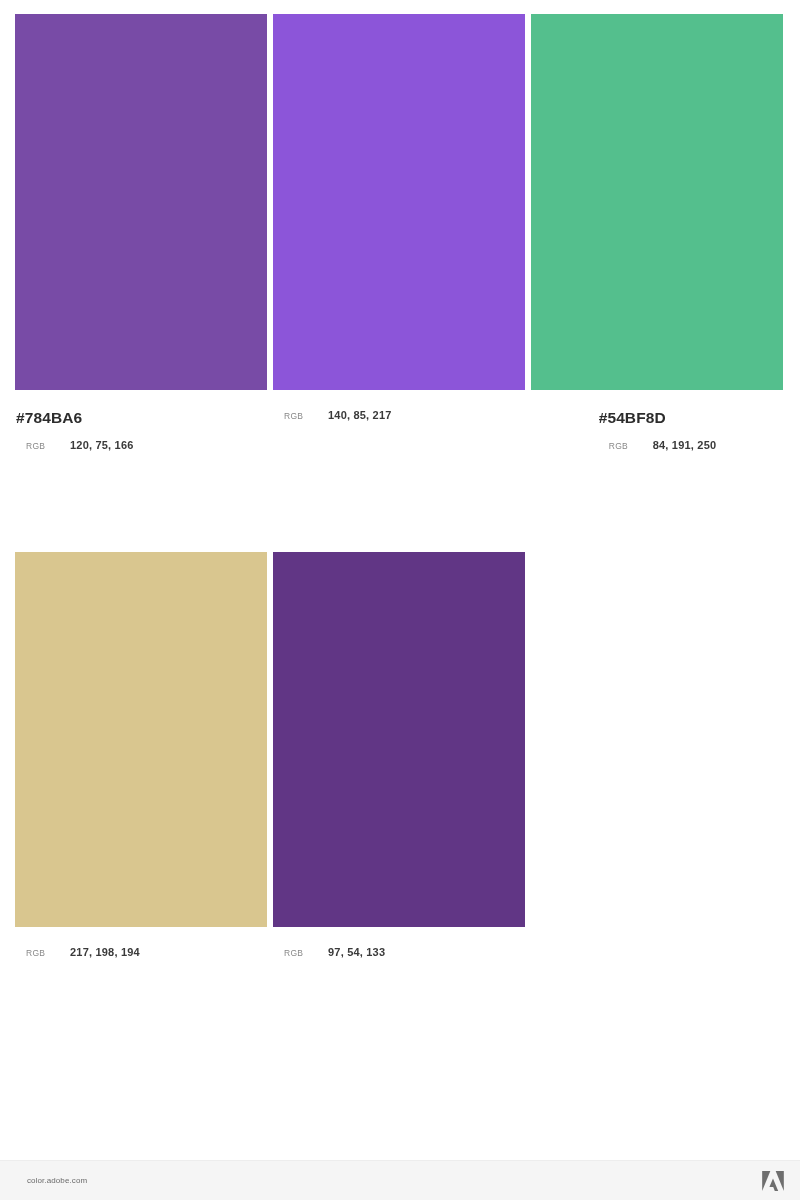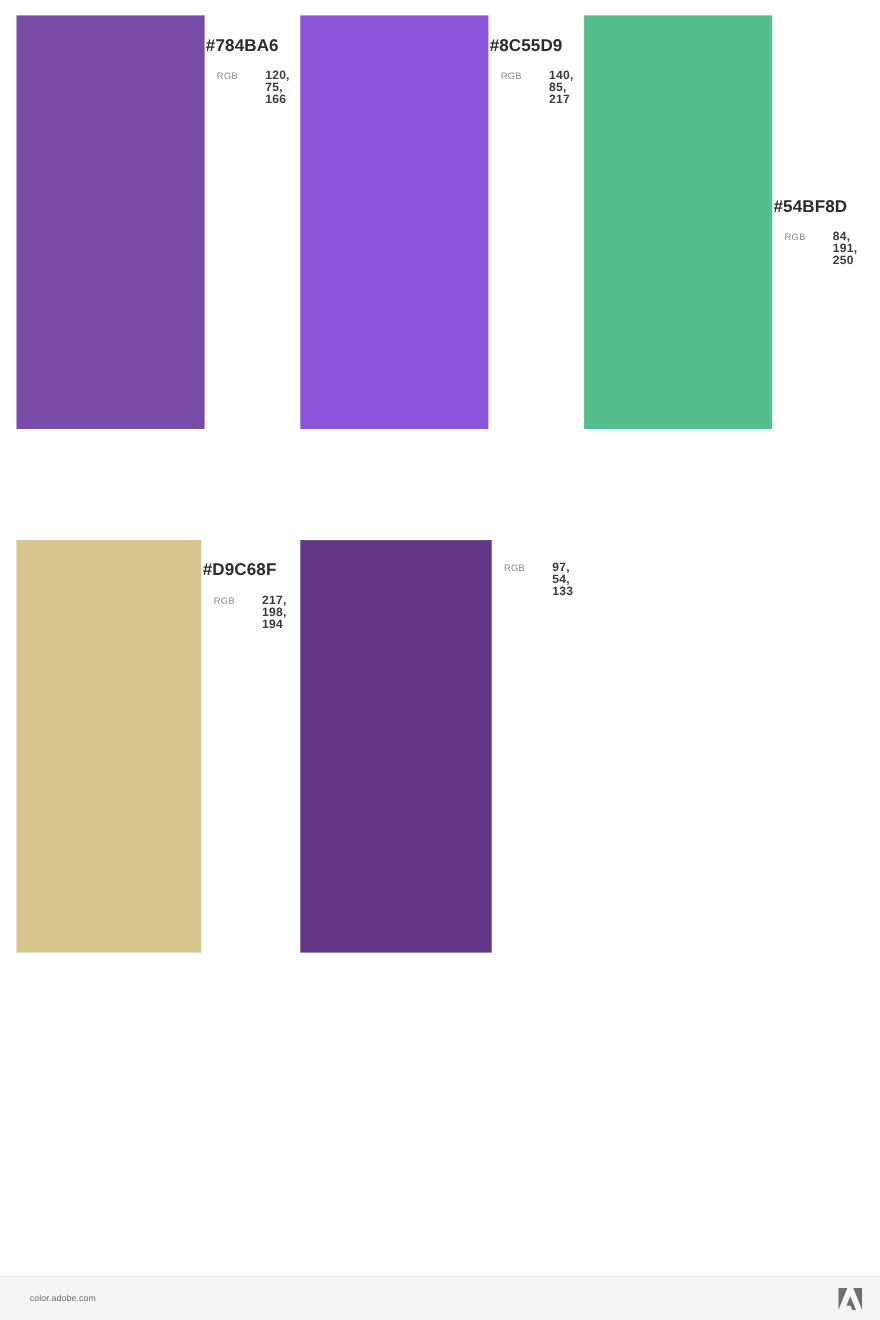--- a/index.html
+++ b/index.html
@@ -32,21 +32,21 @@
     display: flex;
     width: 770px;
   }
 
   .row-1 { margin-bottom: 0; }
 
   .cell {
     width: 252px;
     margin-right: 6px;
     display: flex;
-    flex-direction: row;
+    flex-direction: column;
   }
 
   .cell:last-child { margin-right: 0; align-items: center; }
 
   .cell.empty .swatch,
   .cell.empty .info { visibility: hidden; }
 
   .swatch {
     width: 252px;
     height: 376px;
@@ -138,21 +138,20 @@
           <div class="rgb-line">
             <span class="rgb-label">RGB</span>
             <span class="rgb-values">120, 75, 166</span>
           </div>
         </div>
       </div>
 
       <div class="cell">
         <div class="swatch" style="background:#8C55D9"></div>
         <div class="info">
-          <div class="hex">#8C55D9</div>
           <div class="rgb-line">
             <span class="rgb-label">RGB</span>
             <span class="rgb-values">140, 85, 217</span>
           </div>
         </div>
       </div>
 
       <div class="cell">
         <div class="swatch" style="background:#54BF8D"></div>
         <div class="info">
@@ -166,21 +165,20 @@
 
     </div>
 
     <div class="row-gap"></div>
 
     <div class="row row-2">
 
       <div class="cell">
         <div class="swatch" style="background:#D9C68F"></div>
         <div class="info">
-          <div class="hex">#D9C68F</div>
           <div class="rgb-line">
             <span class="rgb-label">RGB</span>
             <span class="rgb-values">217, 198, 194</span>
           </div>
         </div>
       </div>
 
       <div class="cell">
         <div class="swatch" style="background:#613685"></div>
         <div class="info">

